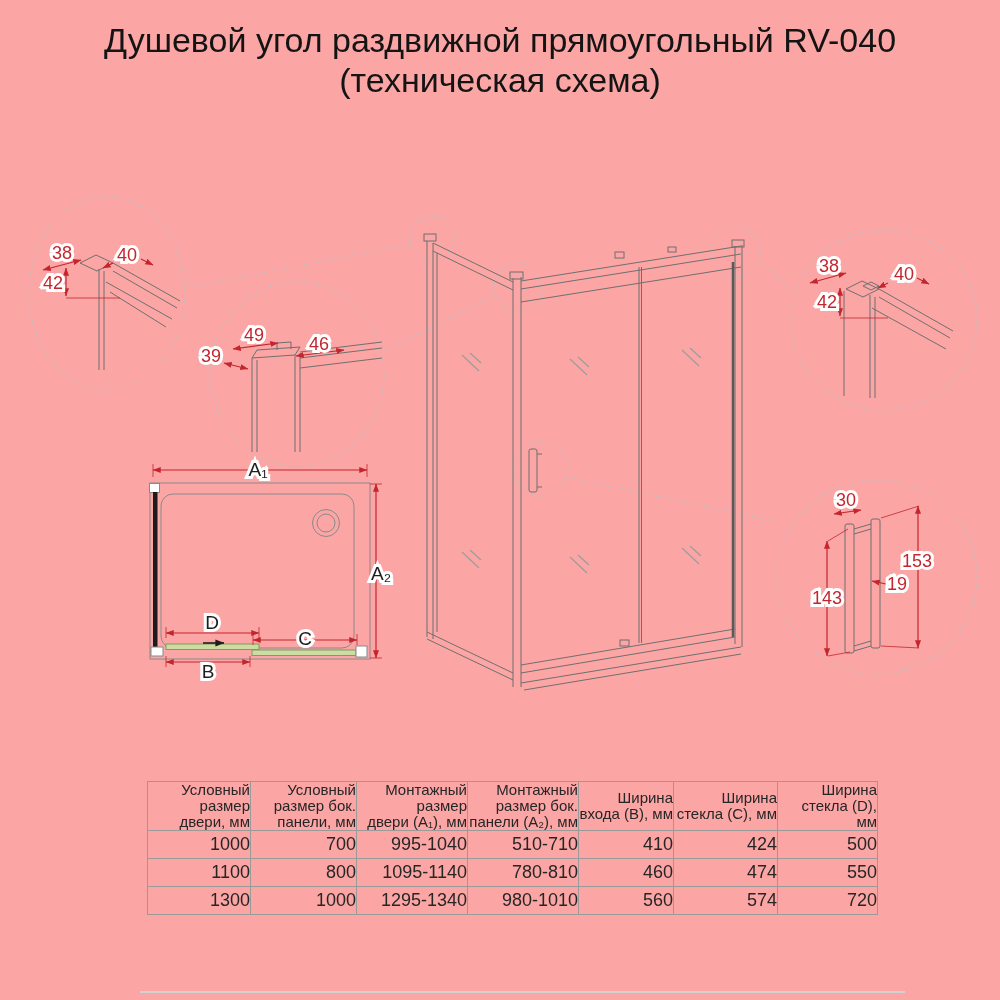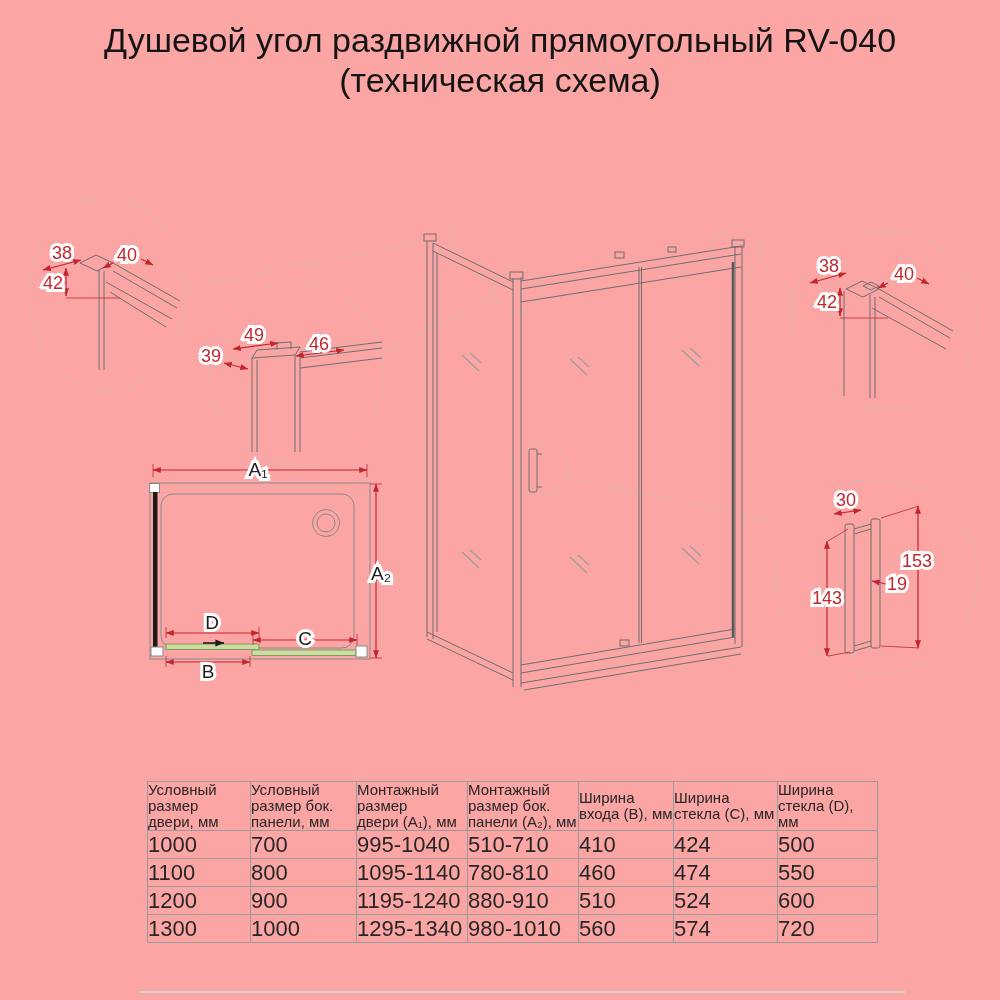--- a/index.html
+++ b/index.html
@@ -16,23 +16,23 @@
   .red{stroke:#c4262e;stroke-width:1.2;fill:none;}
   .redthin{stroke:#c4262e;stroke-width:0.8;fill:none;}
   .dimtext{fill:#c4262e;font-size:18px;text-anchor:middle;
            paint-order:stroke;stroke:#ffffff;stroke-width:6px;}
   .lbl{fill:#1e1e1e;font-size:19px;text-anchor:middle;
        paint-order:stroke;stroke:#ffffff;stroke-width:6px;}
   .glass{fill:#ccdca3;stroke:#7f9c5b;stroke-width:1;}
   .whitebox{fill:#ffffff;stroke:#8a8a8a;stroke-width:1;}
   #tableWrap{position:absolute;left:147px;top:781px;width:730px;}
   table{border-collapse:collapse;table-layout:fixed;width:730px;color:#262626;}
-  th,td{border:1px solid #9a9a9a;text-align:left;vertical-align:middle;padding:0;}
+  th,td{border:1px solid #9a9a9a;text-align:right;vertical-align:middle;padding:0;}
   th{font-size:15px;font-weight:normal;line-height:1.07;white-space:pre-line;height:41px;}
-  td{font-size:22px;height:27px;}
+  td{font-size:18px;height:27px;}
   #bottomRule{position:absolute;left:140px;top:991px;width:765px;height:2px;background:#d2d2d2;}
 </style>
 </head>
 <body>
 
 <div id="stage">
 
   <div id="title">
     <div>Душевой угол раздвижной прямоугольный RV-040</div>
     <div>(техническая схема)</div>
@@ -298,29 +298,20 @@
         <tr>
           <td>1100</td>
           <td>800</td>
           <td>1095-1140</td>
           <td>780-810</td>
           <td>460</td>
           <td>474</td>
           <td>550</td>
         </tr>
         <tr>
-          <td>1200</td>
-          <td>900</td>
-          <td>1195-1240</td>
-          <td>880-910</td>
-          <td>510</td>
-          <td>524</td>
-          <td>600</td>
-        </tr>
-        <tr>
           <td>1300</td>
           <td>1000</td>
           <td>1295-1340</td>
           <td>980-1010</td>
           <td>560</td>
           <td>574</td>
           <td>720</td>
         </tr>
       </tbody>
     </table>

